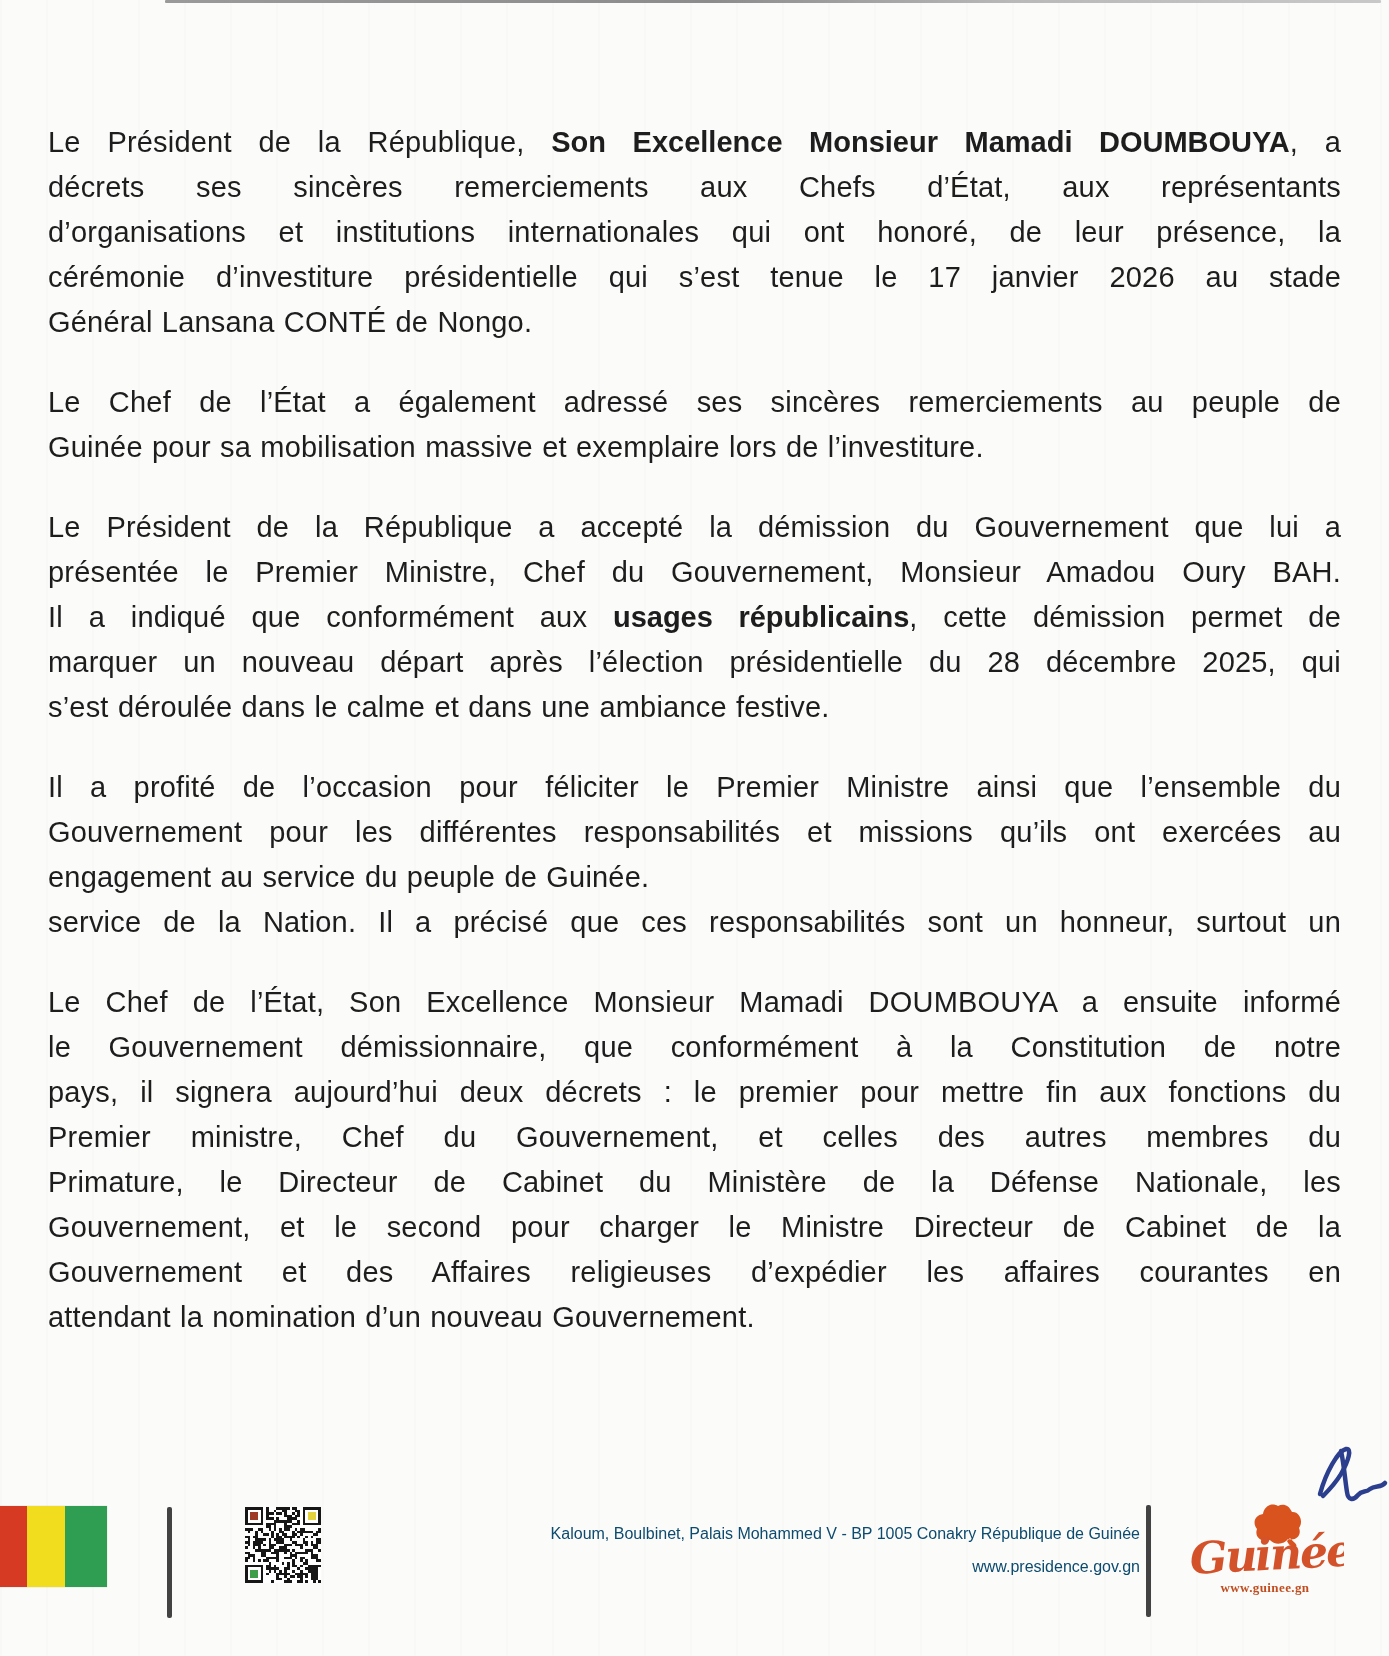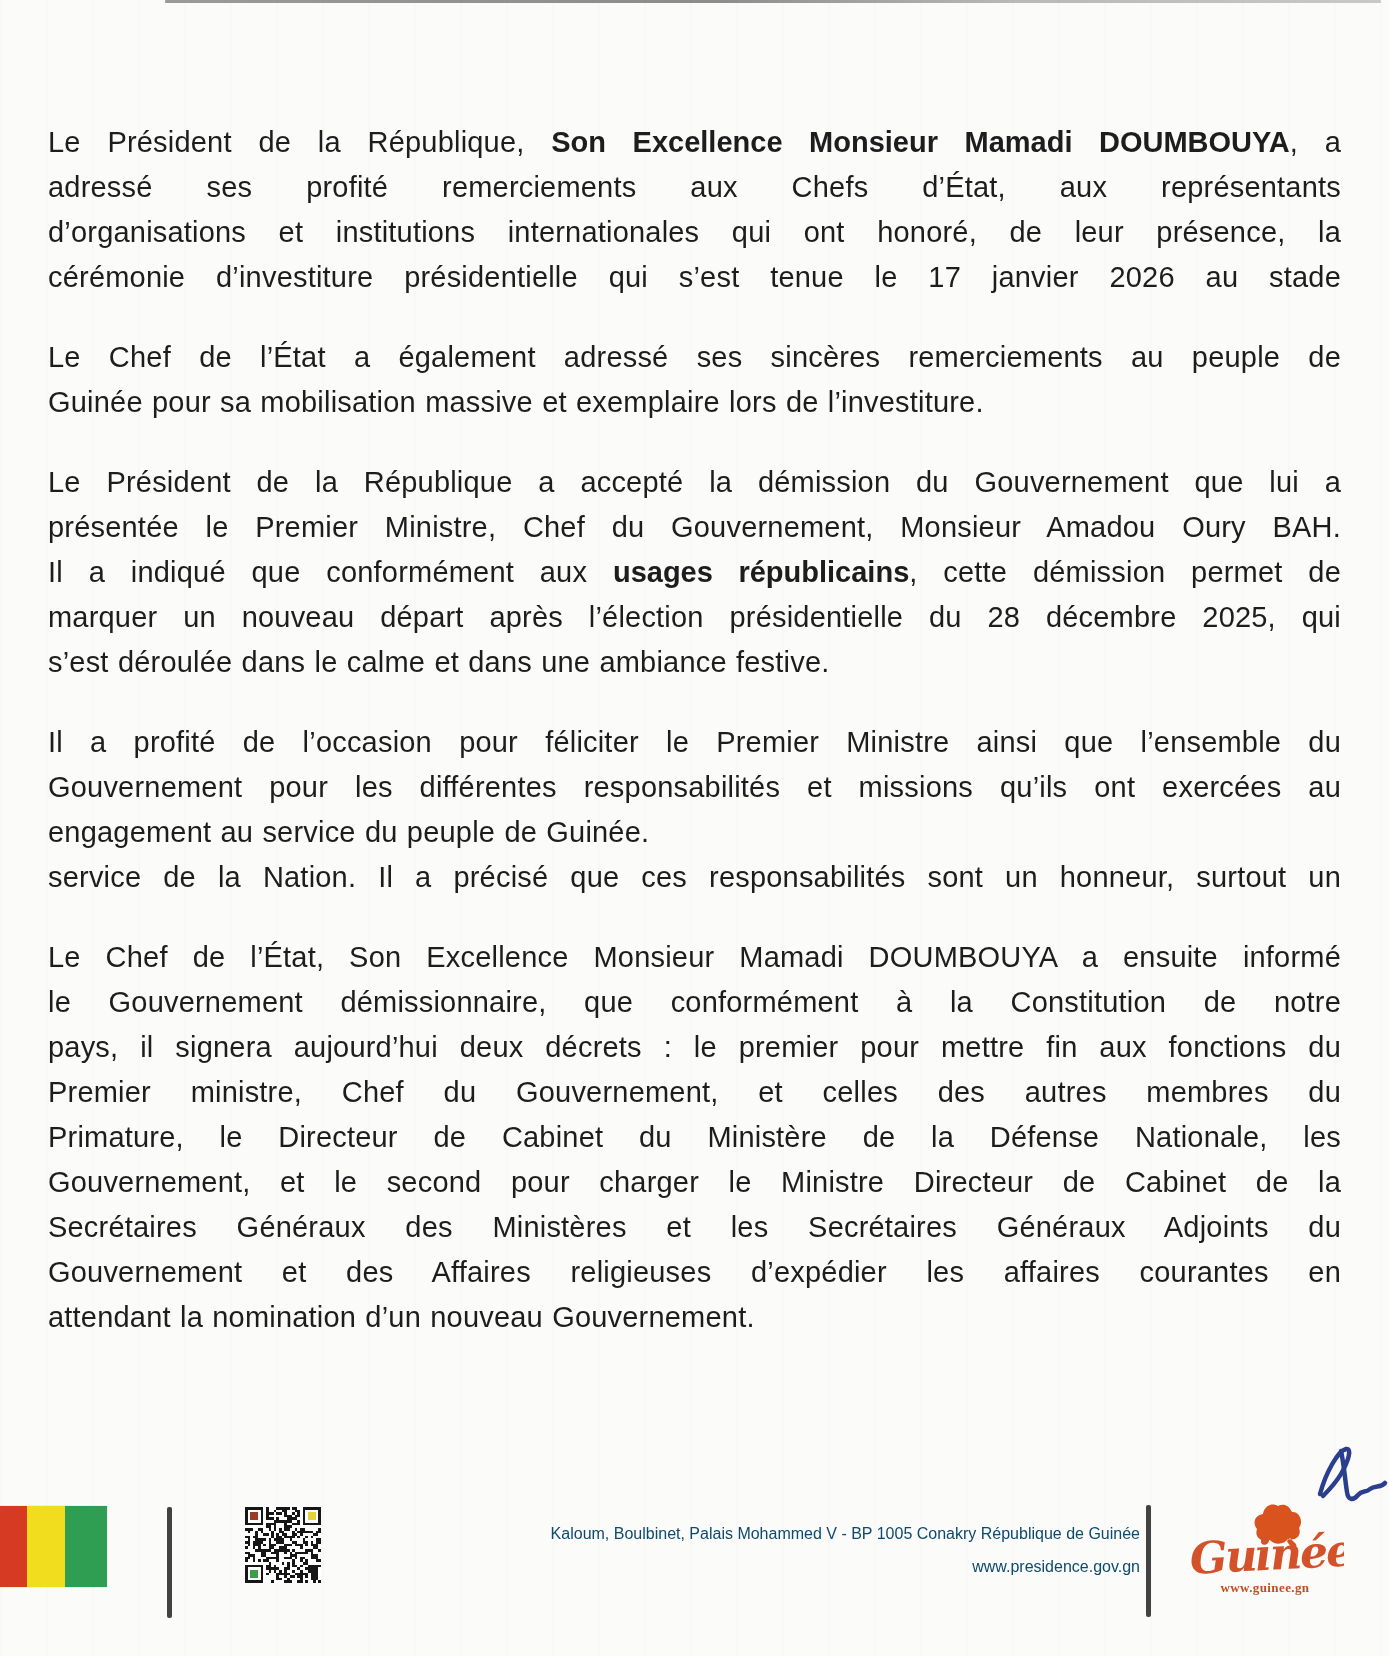--- a/index.html
+++ b/index.html
@@ -49,23 +49,24 @@
   .signature{position:absolute;left:1310px;top:1438px;width:80px;height:84px;}
 </style>
 </head>
 <body>
 
 <div class="scan-top-line"></div>
 
 <div class="doc">
     <div class="para">
       <div class="line">Le Président de la République, <b>Son Excellence Monsieur Mamadi DOUMBOUYA</b>, a</div>
-      <div class="line">adressé ses profité remerciements aux Chefs d’État, aux représentants</div>
+      <div class="line">décrets ses sincères remerciements aux Chefs d’État, aux représentants</div>
       <div class="line">d’organisations et institutions internationales qui ont honoré, de leur présence, la</div>
       <div class="line">cérémonie d’investiture présidentielle qui s’est tenue le 17 janvier 2026 au stade</div>
+      <div class="line last">Général Lansana CONTÉ de Nongo.</div>
     </div>
     <div class="para">
       <div class="line">Le Chef de l’État a également adressé ses sincères remerciements au peuple de</div>
       <div class="line last">Guinée pour sa mobilisation massive et exemplaire lors de l’investiture.</div>
     </div>
     <div class="para">
       <div class="line">Le Président de la République a accepté la démission du Gouvernement que lui a</div>
       <div class="line">présentée le Premier Ministre, Chef du Gouvernement, Monsieur Amadou Oury BAH.</div>
       <div class="line">Il a indiqué que conformément aux <b>usages républicains</b>, cette démission permet de</div>
       <div class="line">marquer un nouveau départ après l’élection présidentielle du 28 décembre 2025, qui</div>
@@ -77,21 +78,20 @@
       <div class="line last">engagement au service du peuple de Guinée.</div>
       <div class="line">service de la Nation. Il a précisé que ces responsabilités sont un honneur, surtout un</div>
     </div>
     <div class="para">
       <div class="line">Le Chef de l’État, Son Excellence Monsieur Mamadi DOUMBOUYA a ensuite informé</div>
       <div class="line">le Gouvernement démissionnaire, que conformément à la Constitution de notre</div>
       <div class="line">pays, il signera aujourd’hui deux décrets : le premier pour mettre fin aux fonctions du</div>
       <div class="line">Premier ministre, Chef du Gouvernement, et celles des autres membres du</div>
       <div class="line">Primature, le Directeur de Cabinet du Ministère de la Défense Nationale, les</div>
       <div class="line">Gouvernement, et le second pour charger le Ministre Directeur de Cabinet de la</div>
-      <div class="line">Secrétaires Généraux des Ministères et les Secrétaires Généraux Adjoints du</div>
       <div class="line">Gouvernement et des Affaires religieuses d’expédier les affaires courantes en</div>
       <div class="line last">attendant la nomination d’un nouveau Gouvernement.</div>
     </div>
   </div>
 
 <div class="flag">
   <div class="red" style="background: rgb(214, 58, 34);"></div>
   <div class="yellow" style="background: rgb(242, 220, 30);"></div>
   <div class="green" style="background: rgb(47, 158, 82);"></div>
 </div>

